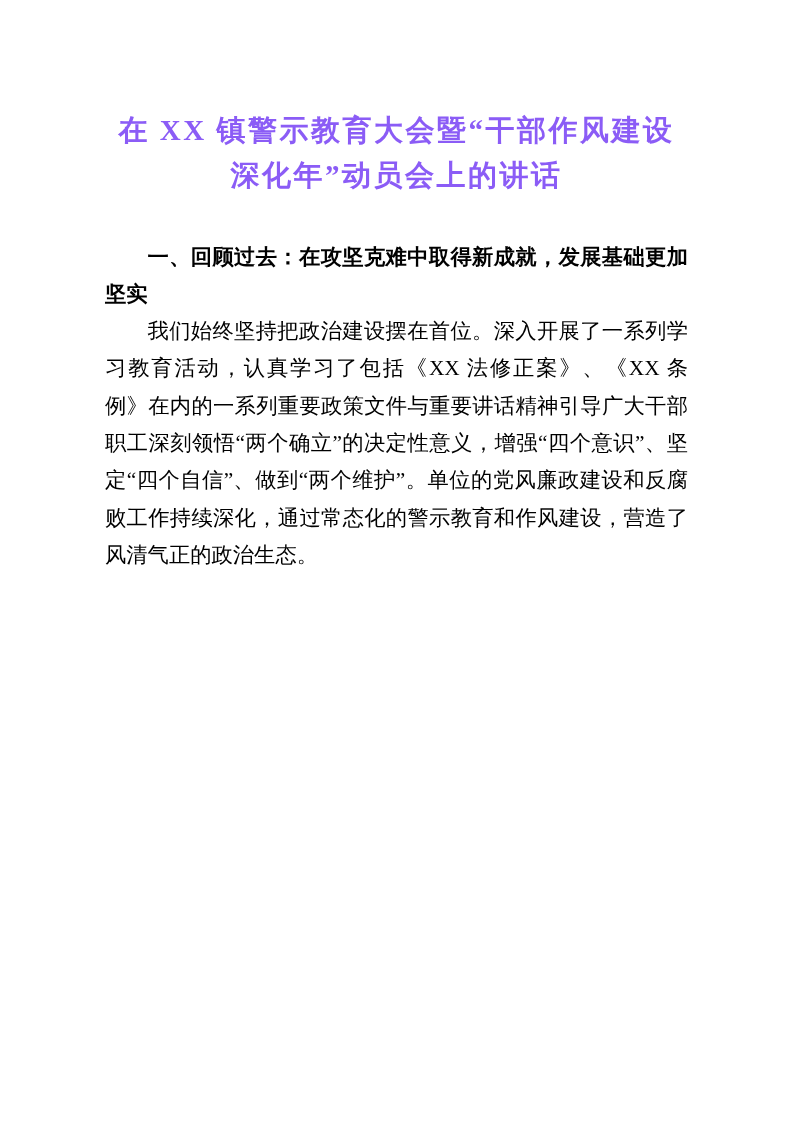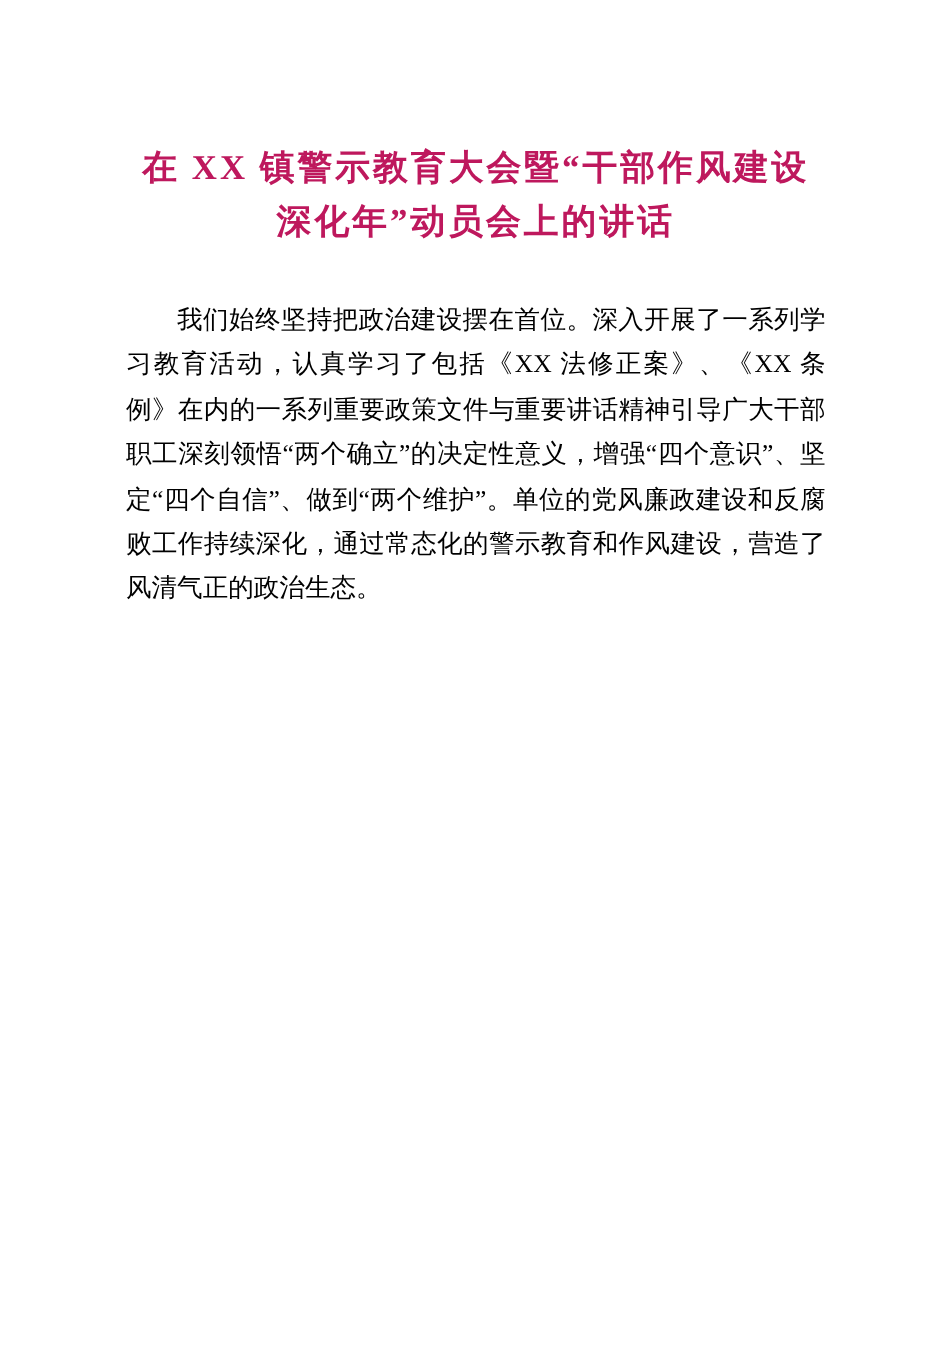--- a/index.html
+++ b/index.html
@@ -12,28 +12,28 @@
     width: 793px;
     height: 1122px;
     margin: 0 auto;
     background: #ffffff;
     color: #000000;
     box-sizing: border-box;
     padding: 108px 105px 0 105px;
     overflow: hidden;
   }
   .doc-title {
-    margin: 10px;
+    margin: 0;
     font-family: "Liberation Serif", "DejaVu Serif", serif;
     font-weight: 700;
     font-size: 29px;
     line-height: 45px;
     letter-spacing: 2.5px;
     text-align: center;
-    color: #be185d;
+    color: #8b5cf6;
   }
   .doc-body {
     margin-top: 40px;
     font-family: "Liberation Serif", "DejaVu Serif", serif;
     font-size: 21.3px;
     line-height: 37.4px;
     color: #000000;
   }
   .salutation {
     margin: 0;
@@ -59,17 +59,18 @@
 </style>
 </head>
 <body>
 
 <div class="page">
   <h1 class="doc-title">在 XX 镇警示教育大会暨“干部作风建设深化年”动员会上的讲话</h1>
 
   <div class="doc-body">
 
 
+    <h2 class="section-heading">一、回顾过去：在攻坚克难中取得新成就，发展基础更加坚实</h2>
 
 
     <p class="para">我们始终坚持把政治建设摆在首位。深入开展了一系列学习教育活动，认真学习了包括《XX 法修正案》、《XX 条例》在内的一系列重要政策文件与重要讲话精神引导广大干部职工深刻领悟“两个确立”的决定性意义，增强“四个意识”、坚定“四个自信”、做到“两个维护”。单位的党风廉政建设和反腐败工作持续深化，通过常态化的警示教育和作风建设，营造了风清气正的政治生态。</p>
   </div>
 </div>
 
 </body></html>

